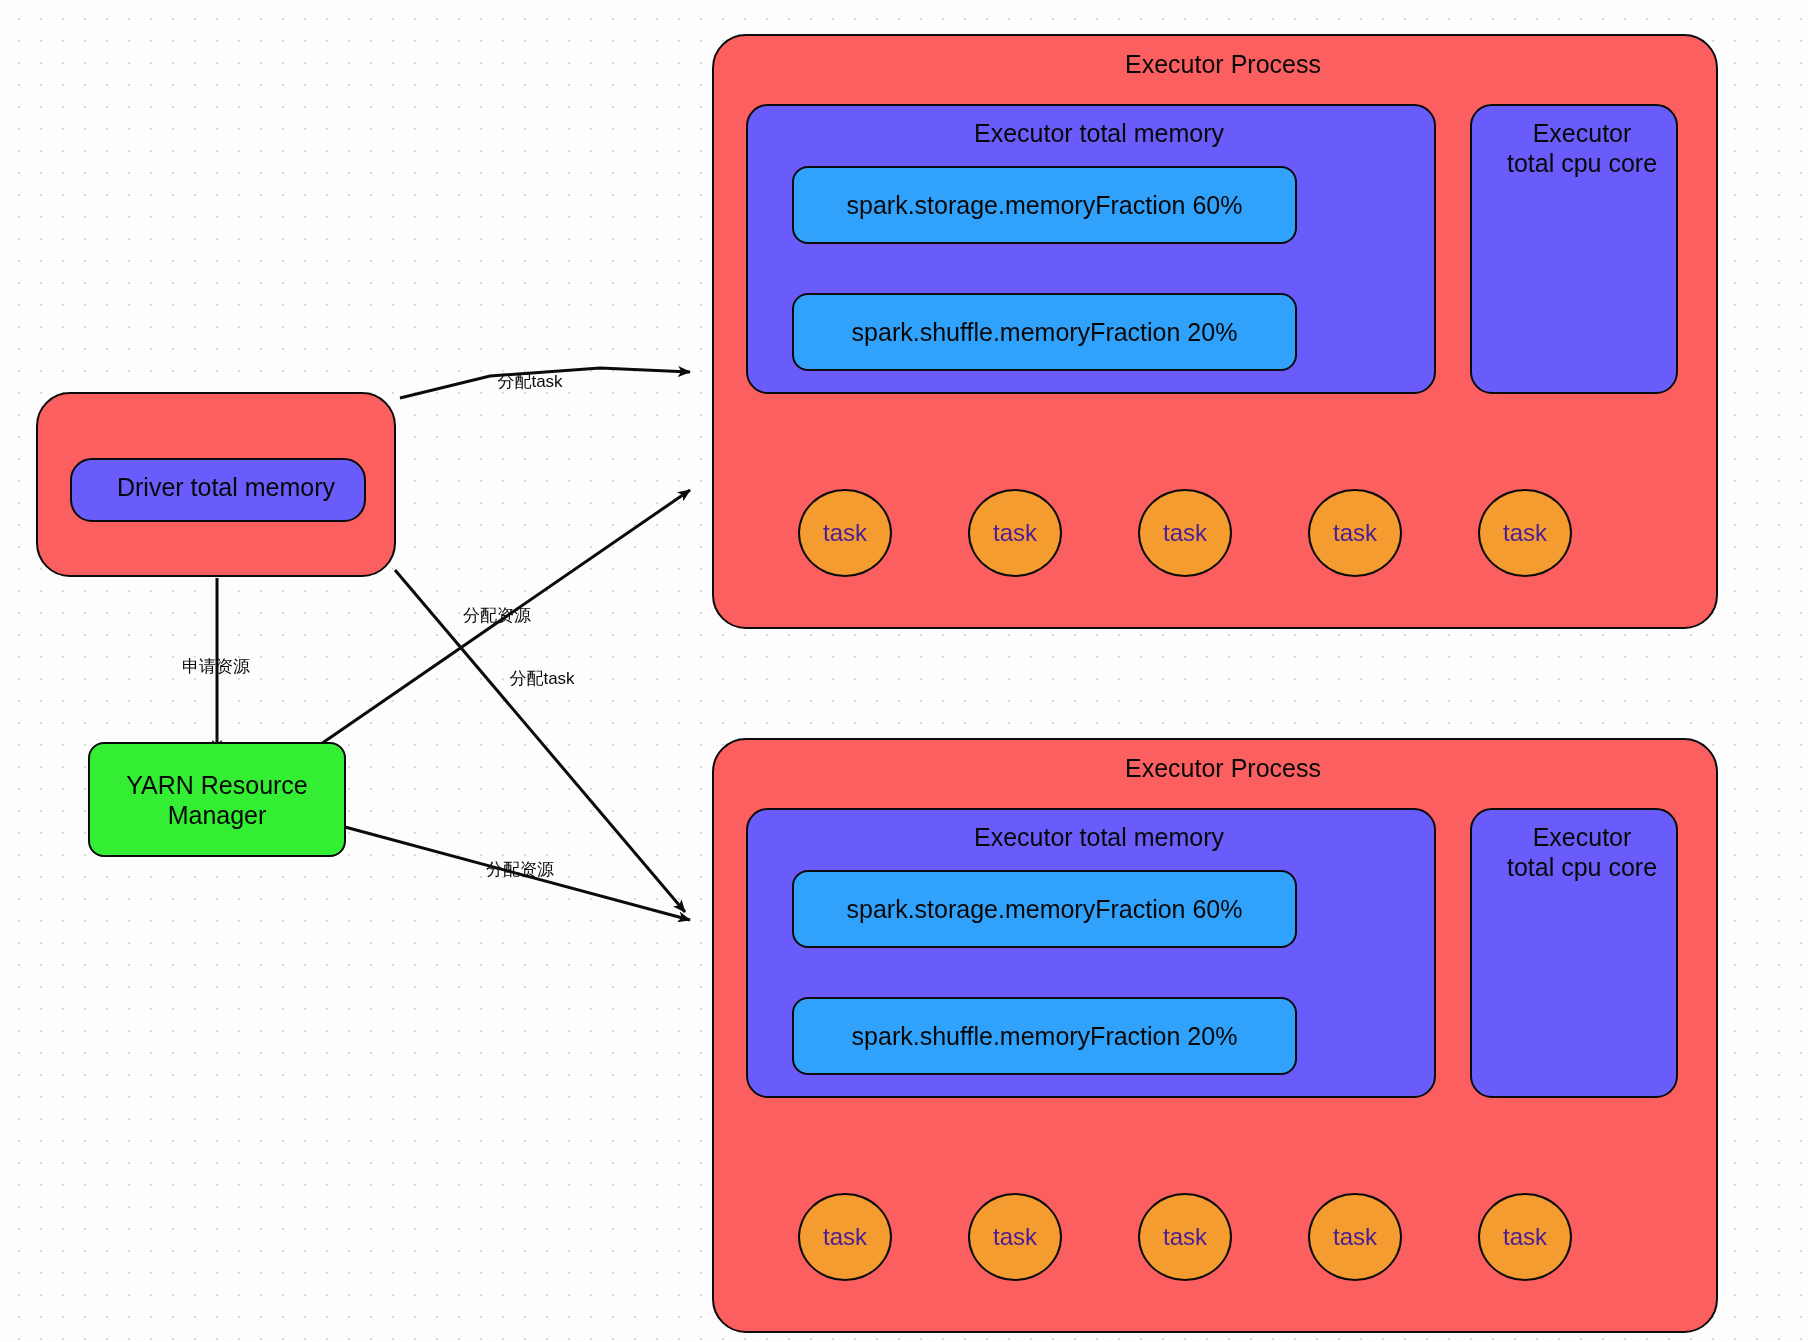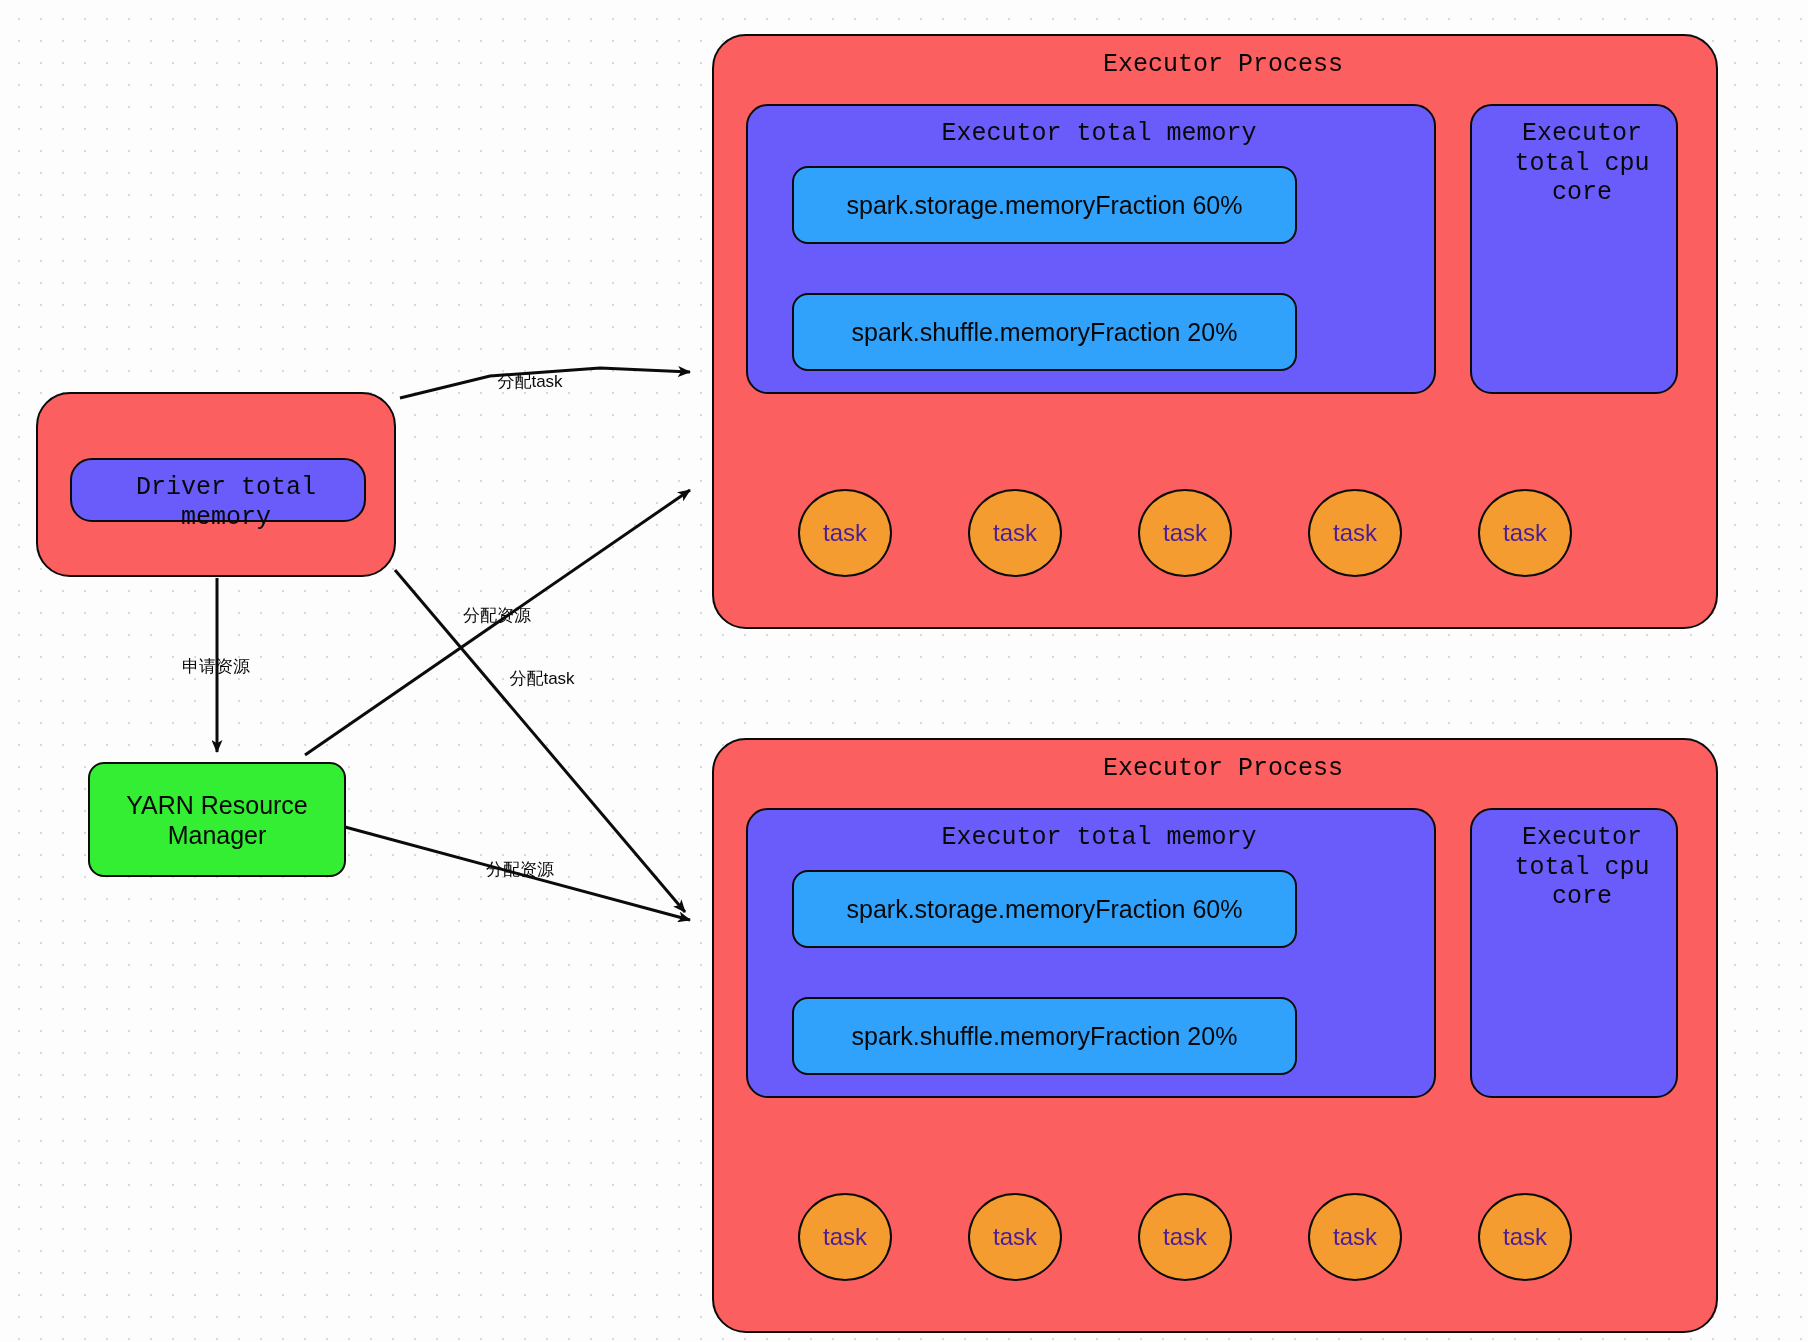--- a/index.html
+++ b/index.html
@@ -53,21 +53,20 @@
   }
   .node-title {
     position: absolute;
     left: 16px;
     right: 0;
     text-align: center;
     color: #080808;
     font-weight: 400;
     line-height: 1.18;
     white-space: pre-line;
-    font-family: Liberation Mono, monospace;
   }
   .t-proc   { top: 14px;  font-size: 25px; }
   .t-mem    { top: 13px;  font-size: 25px; }
   .t-cpu    { top: 13px;  font-size: 25px; }
   .t-driver { top: 13px;  font-size: 25px; }
   .centered-text {
     position: absolute;
     left: 0; right: 0; top: 0; bottom: 0;
     display: flex;
     align-items: center;
@@ -137,21 +136,21 @@
   <div class="edge-label" style="left:542px; top:678px;">分配task</div>
 
   <div class="edge-label" style="left:520px; top:869px;">分配资源</div>
 
   <div class="node proc-red" style="left:36px; top:392px; width:360px; height:185px;">
     <div class="node mem-purple" style="left:32px; top:64px; width:296px; height:64px;">
       <div class="node-title t-mem">Driver total memory</div>
     </div>
   </div>
 
-  <div class="node yarn-green" style="left:88px; top:762px; width:258px; height:115px;">
+  <div class="node yarn-green" style="left:88px; top:742px; width:258px; height:115px;">
     <div class="centered-text">YARN
 Resource Manager</div>
   </div>
 
   <div class="node proc-red" style="left:712px; top:34px; width:1006px; height:595px;">
     <div class="node-title t-proc">Executor Process</div>
 
     <div class="node mem-purple" style="left:32px; top:68px; width:690px; height:290px;">
       <div class="node-title t-mem">Executor total memory</div>
 

